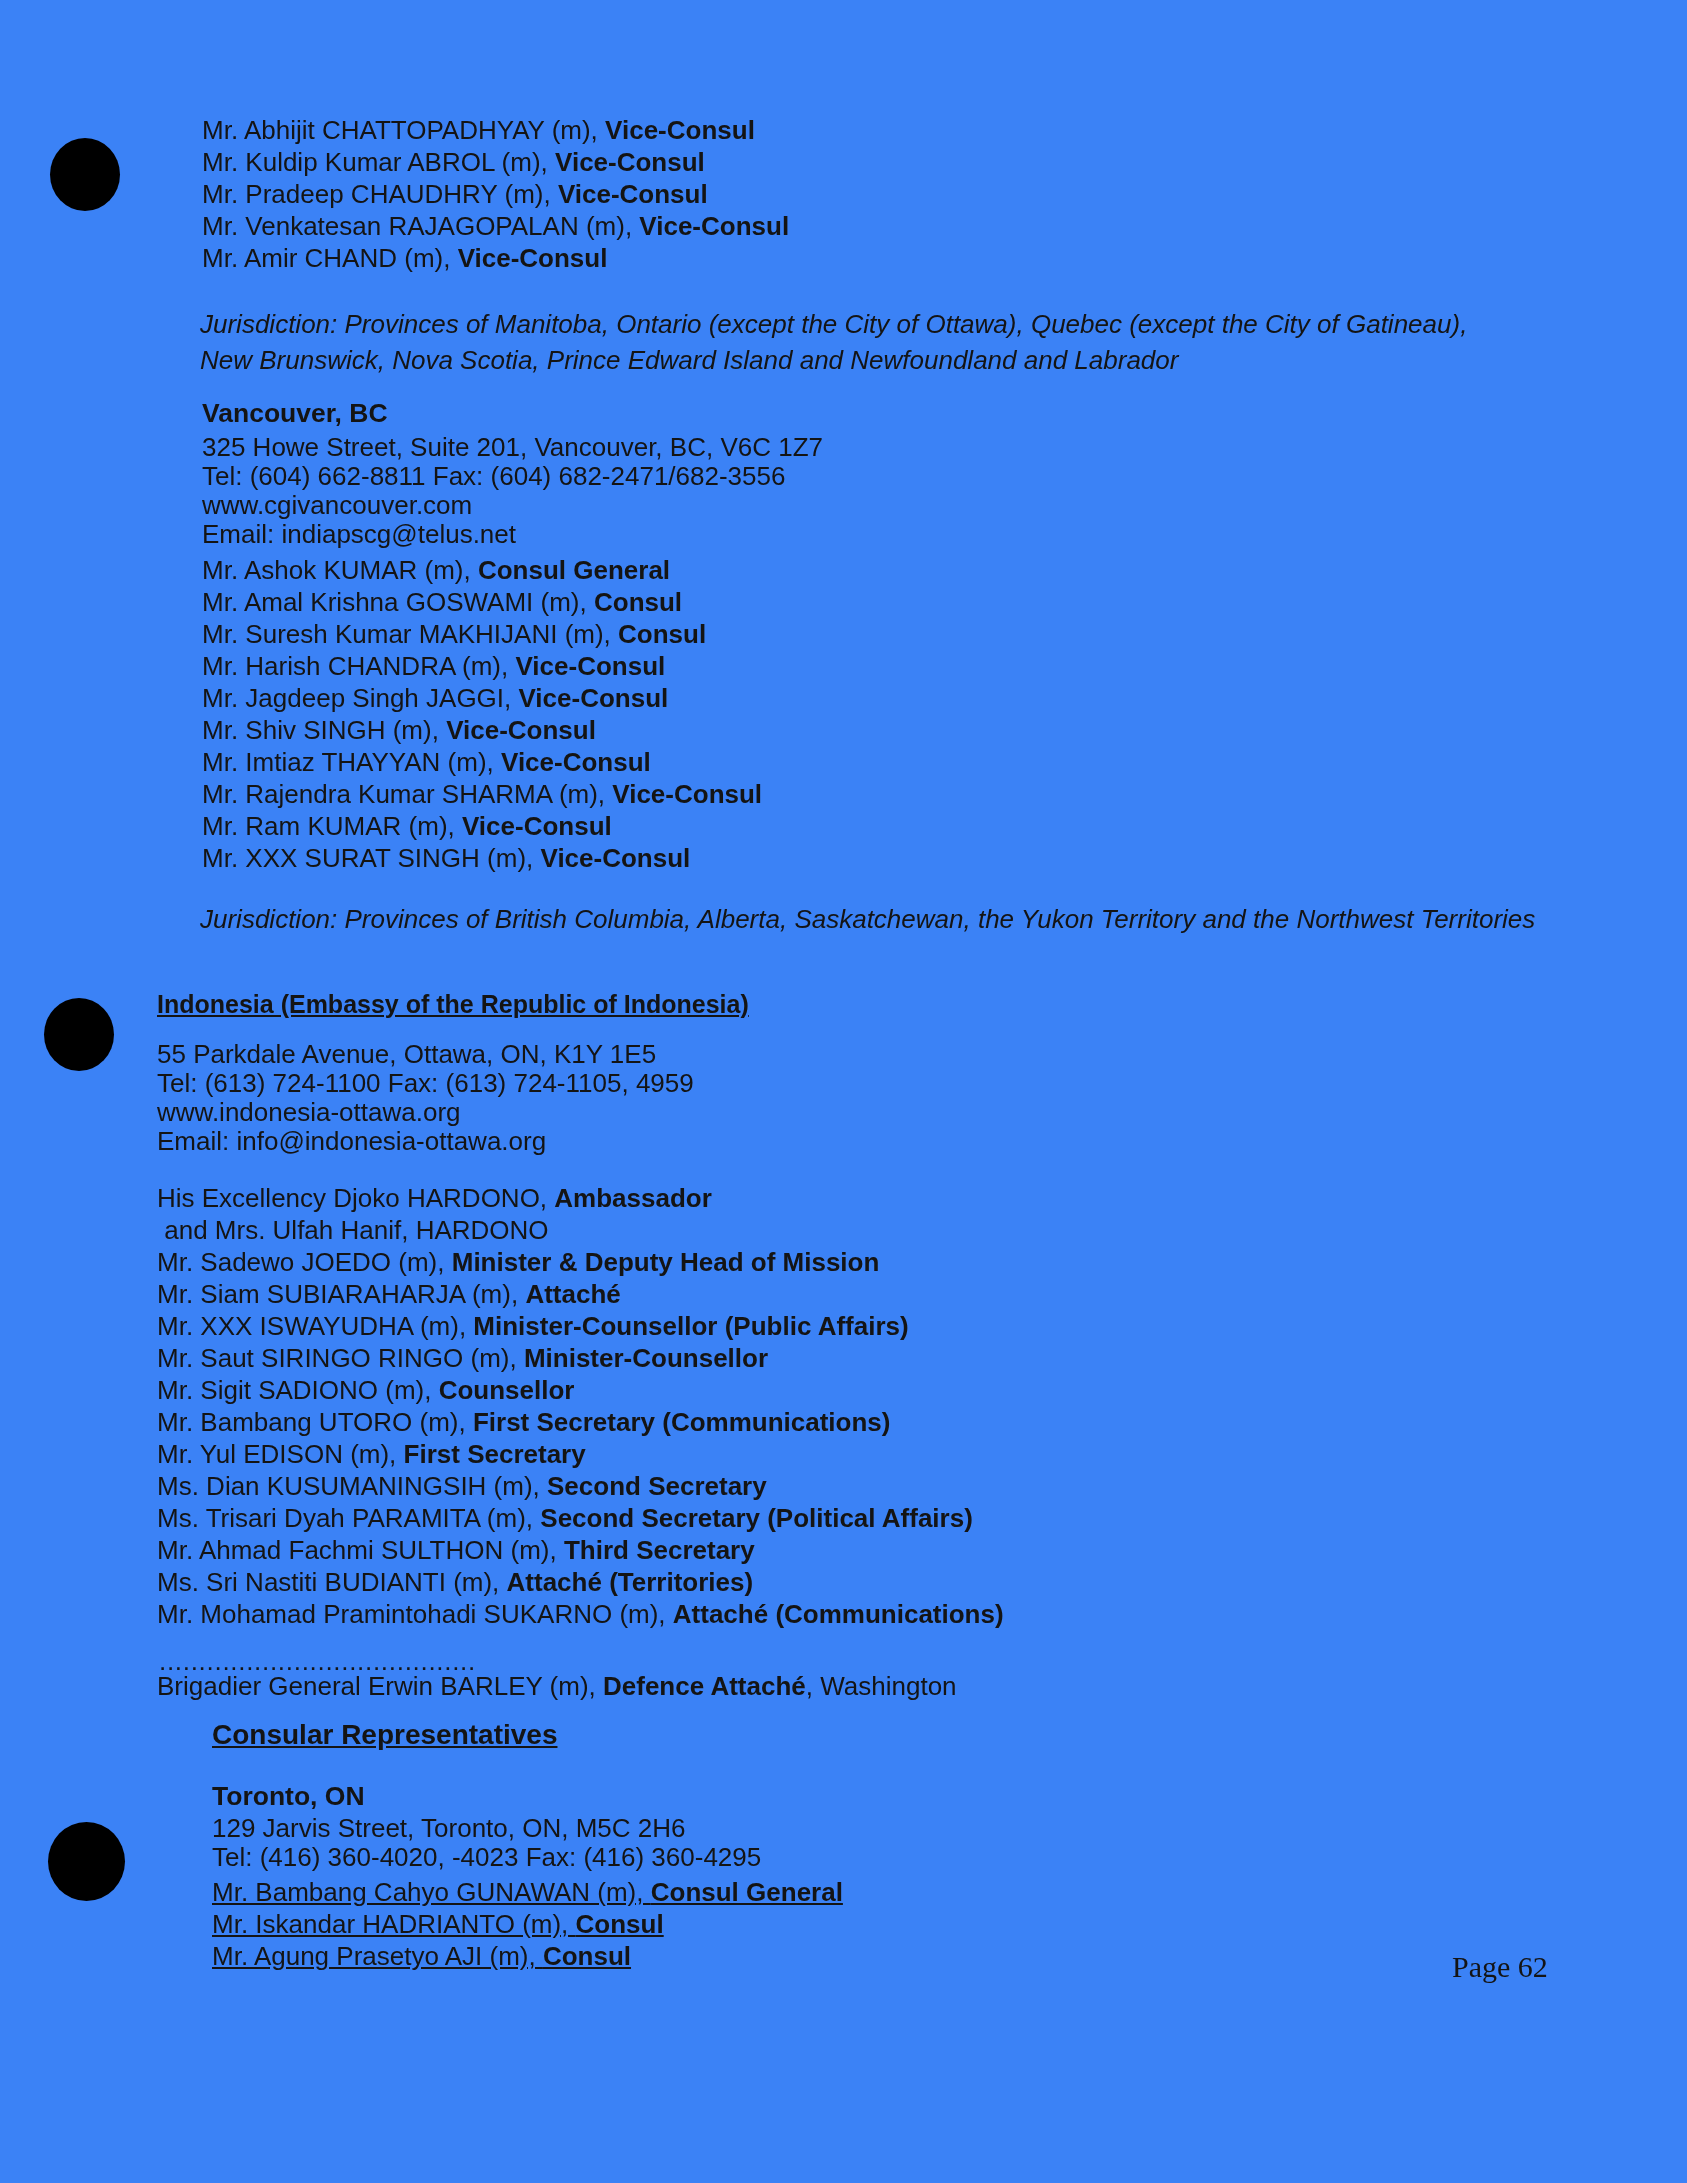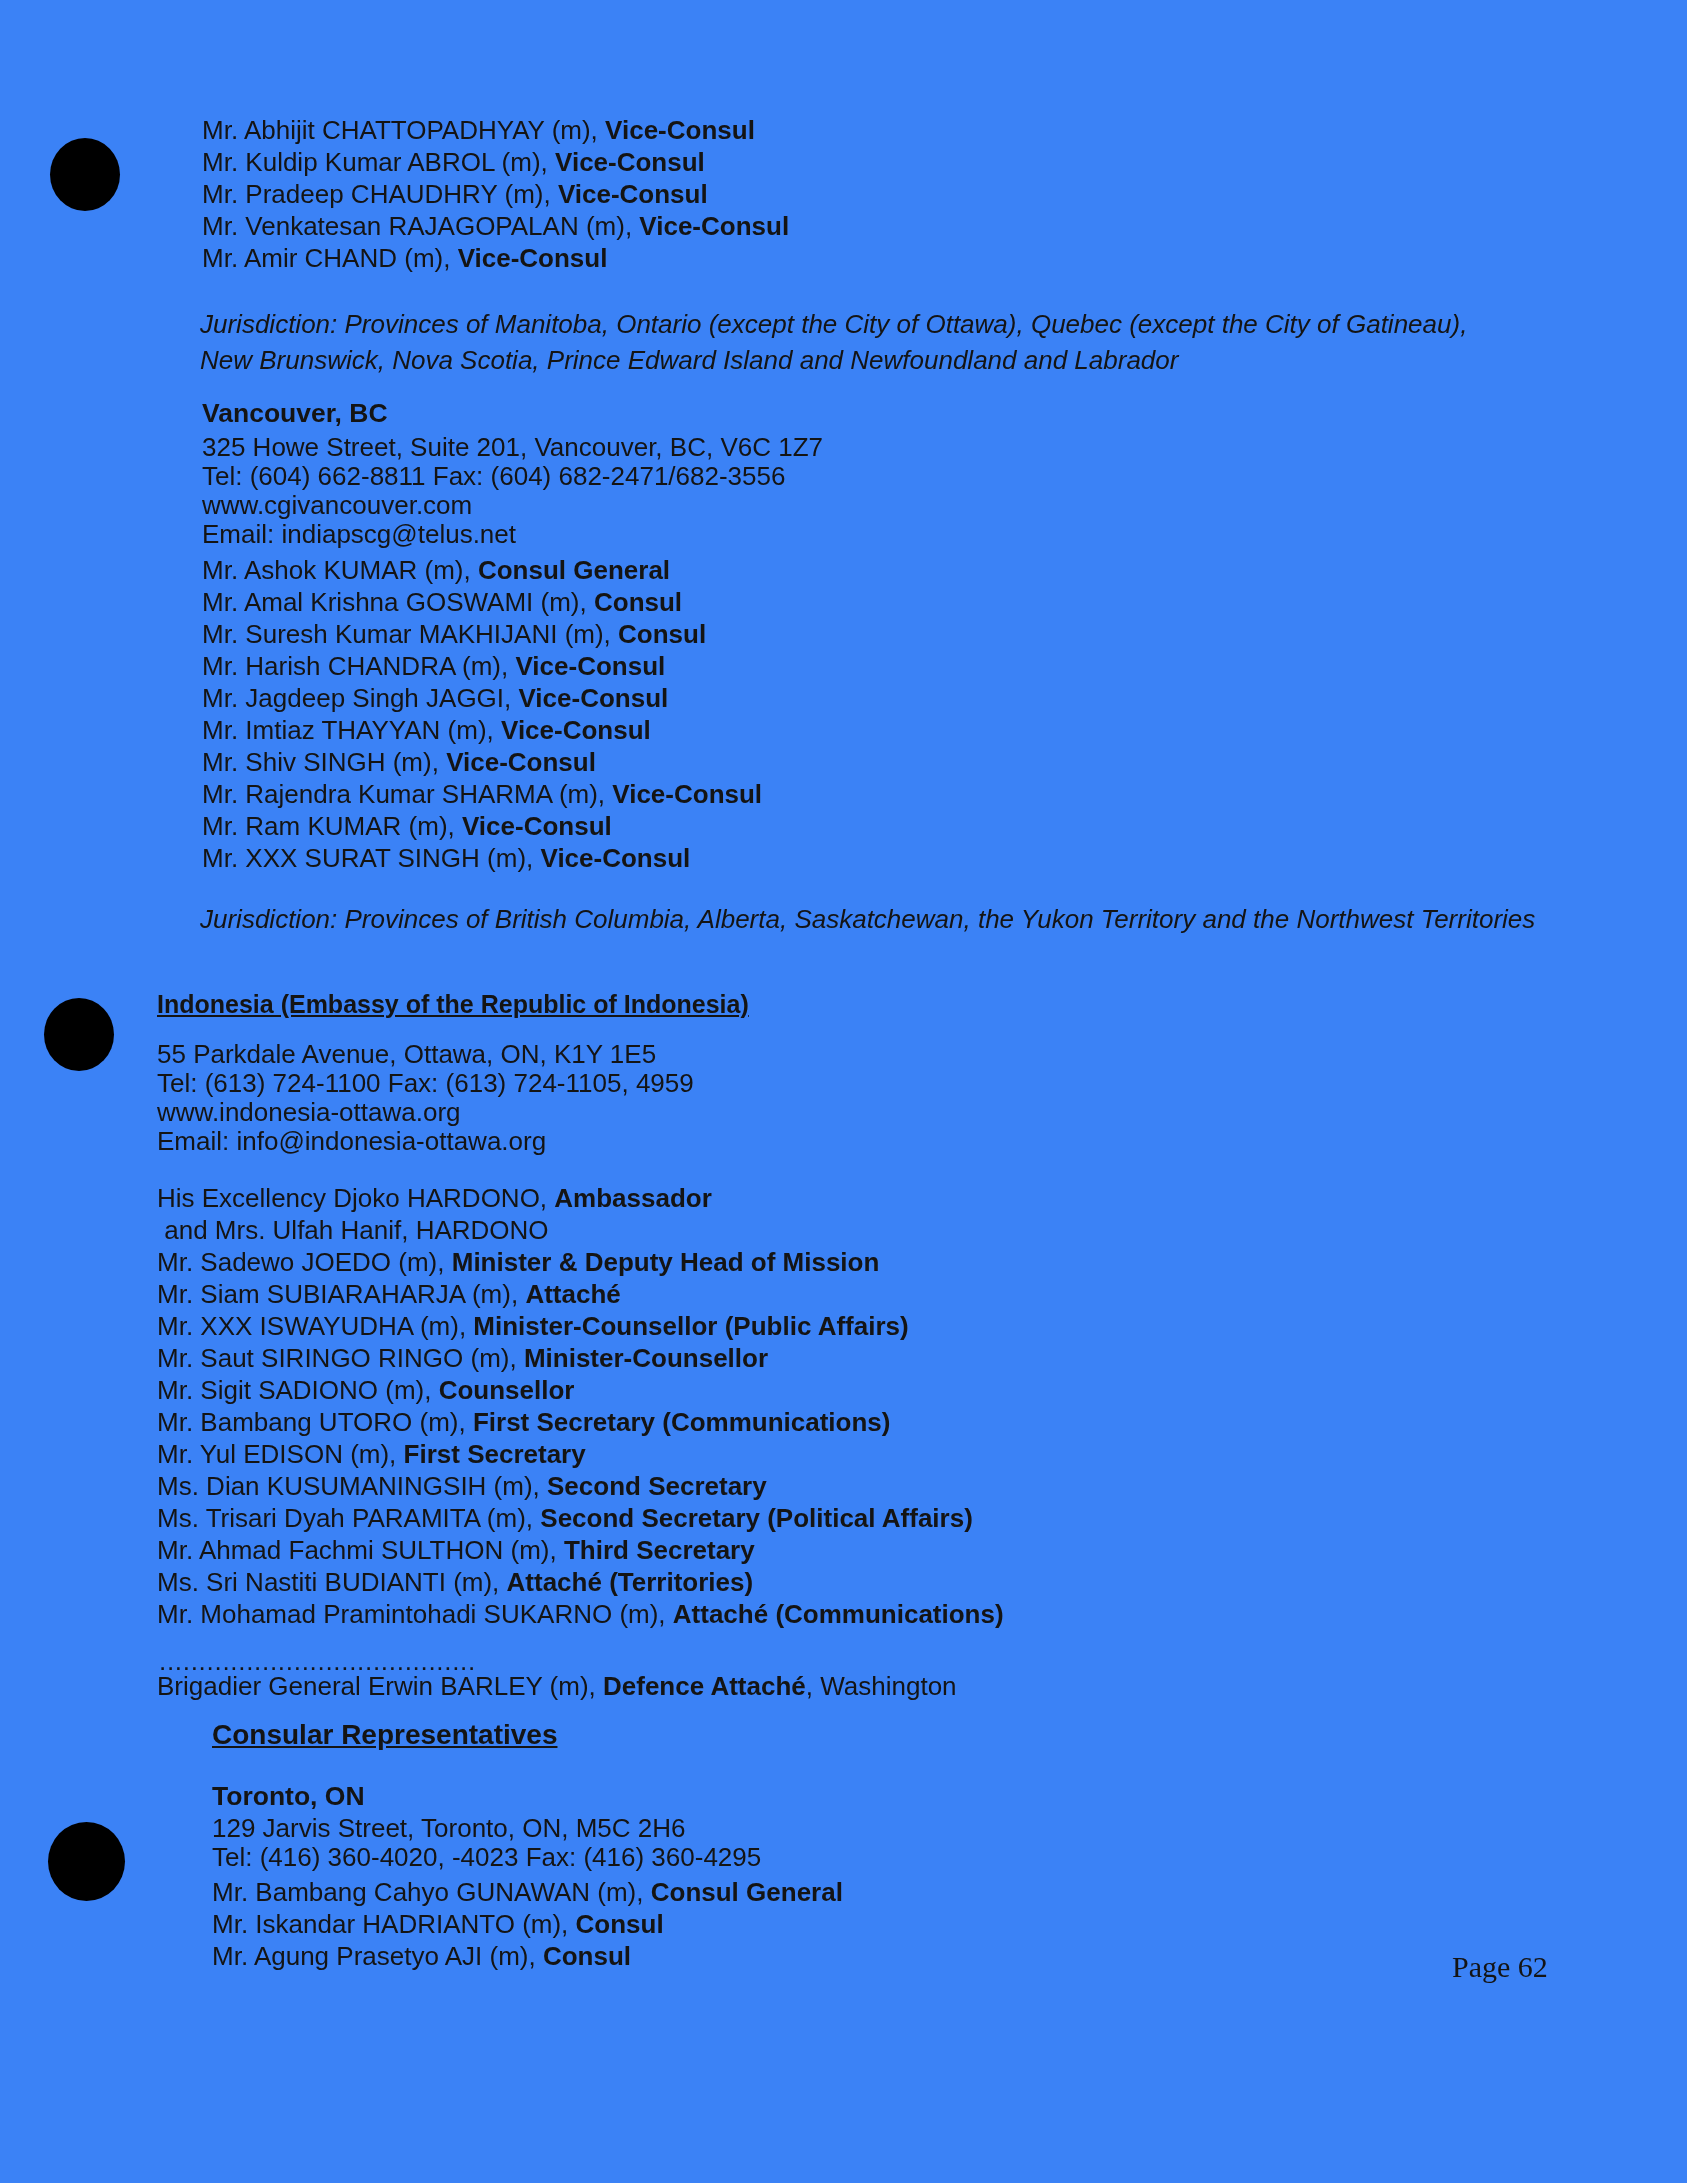--- a/index.html
+++ b/index.html
@@ -50,21 +50,21 @@
   .pos-van-names  { top: 554px;  left: 202px; }
   .pos-jur2       { top: 901px; left: 200px; white-space: nowrap; }
   .pos-country    { top: 990px; left: 157px; }
   .pos-ind-addr   { top: 1040px; left: 157px; }
   .pos-ind-staff  { top: 1182px; left: 157px; }
   .pos-dotted     { top: 1646px; left: 159px; }
   .pos-defence    { top: 1670px; left: 157px; }
   .pos-consular   { top: 1719px; left: 212px; }
   .pos-tor-city   { top: 1781px; left: 212px; }
   .pos-tor-addr   { top: 1814px; left: 212px; }
-  .pos-tor-names  { top: 1876px; left: 212px; }
+  .pos-tor-names  { top: 1876px; left: 212px; text-decoration: underline; }
   .pos-pagenum    { top: 1914px; left: 1452px; margin-top: 36px; }
 </style>
 </head>
 <body>
 
 <div class="page">
 
   <div class="hole hole-1"></div>
   <div class="hole hole-2"></div>
   <div class="hole hole-3"></div>
@@ -96,23 +96,23 @@
       <div class="line"><span>Mr. Ashok KUMAR (m), </span><span class="b">Consul General</span><span></span></div>
 
       <div class="line"><span>Mr. Amal Krishna GOSWAMI (m), </span><span class="b">Consul</span><span></span></div>
 
       <div class="line"><span>Mr. Suresh Kumar MAKHIJANI (m), </span><span class="b">Consul</span><span></span></div>
 
       <div class="line"><span>Mr. Harish CHANDRA (m), </span><span class="b">Vice-Consul</span><span></span></div>
 
       <div class="line"><span>Mr. Jagdeep Singh JAGGI, </span><span class="b">Vice-Consul</span><span></span></div>
 
+      <div class="line"><span>Mr. Shiv SINGH (m), </span><span class="b">Vice-Consul</span><span></span></div>
+
       <div class="line"><span>Mr. Imtiaz THAYYAN (m), </span><span class="b">Vice-Consul</span><span></span></div>
-
-      <div class="line"><span>Mr. Shiv SINGH (m), </span><span class="b">Vice-Consul</span><span></span></div>
 
       <div class="line"><span>Mr. Rajendra Kumar SHARMA (m), </span><span class="b">Vice-Consul</span><span></span></div>
 
       <div class="line"><span>Mr. Ram KUMAR (m), </span><span class="b">Vice-Consul</span><span></span></div>
 
       <div class="line"><span>Mr. XXX SURAT SINGH (m), </span><span class="b">Vice-Consul</span><span></span></div>
     </div>
 
   <div class="abs pos-jur2 jur">Jurisdiction: Provinces of British Columbia, Alberta, Saskatchewan, the Yukon Territory and the Northwest Territories</div>
 

